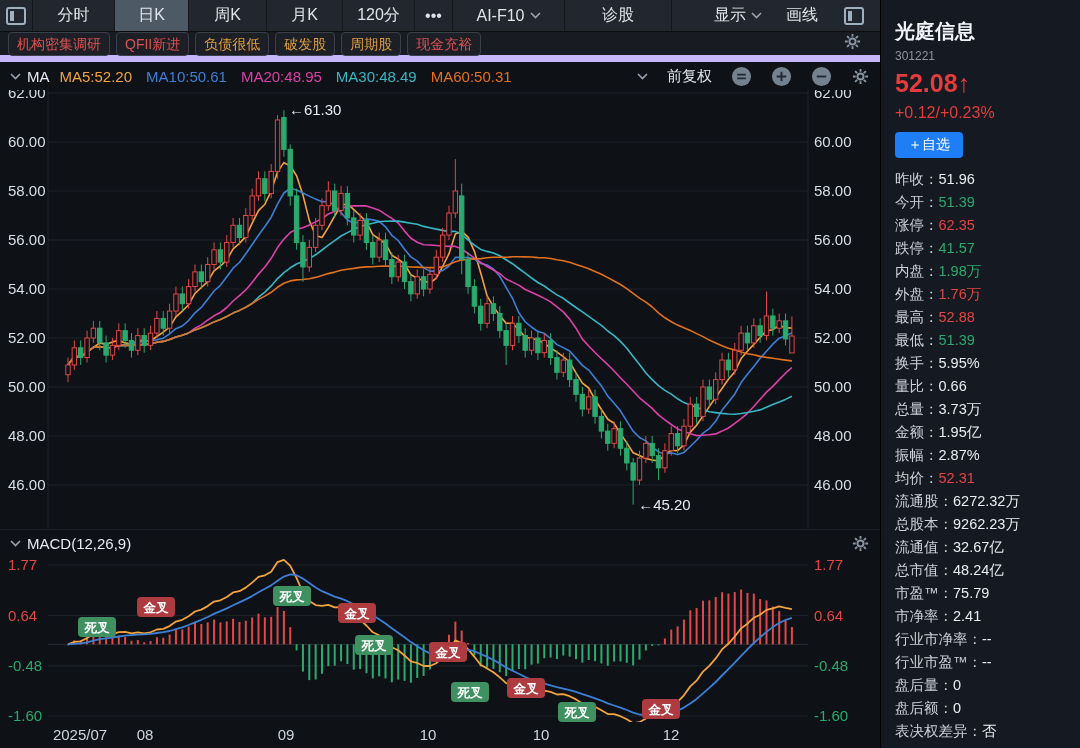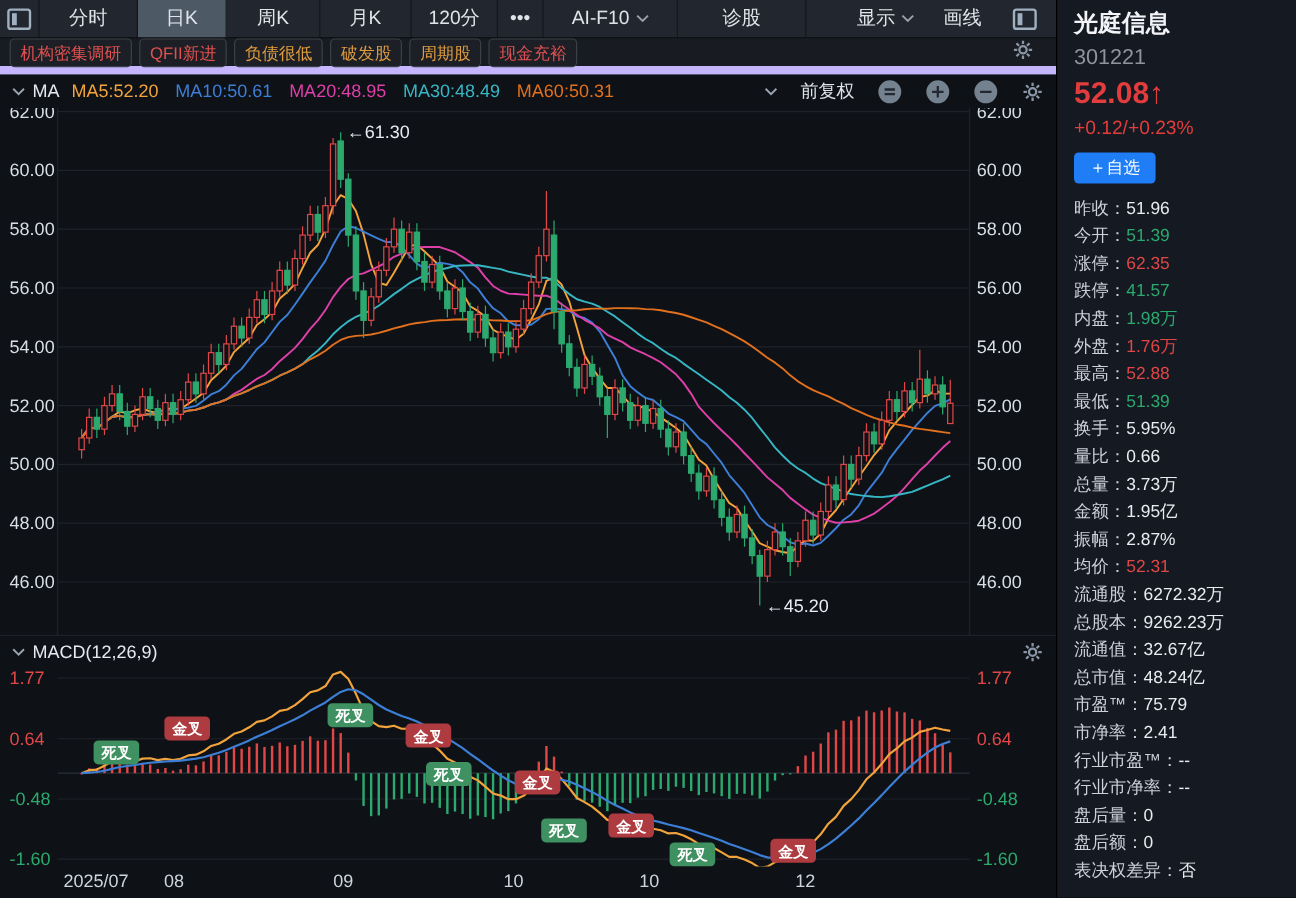--- a/index.html
+++ b/index.html
@@ -44,23 +44,23 @@
   #main-chart { position:absolute; left:0; top:90px; }
   #macd-chart { position:absolute; left:0; top:556px; }
 
   
   .xaxis { position:absolute; left:0; top:722px; width:880px; height:26px; }
   .xaxis span { position:absolute; top:4px; transform:translateX(-50%);
     color:#cfd4db; font-size:15px; }
 
   
   .sidebar { position:absolute; left:880px; top:0; width:200px; height:748px;
-    background:#151921; border-left:1px solid #000; padding:4px 0 0 14px; }
+    background:#151921; border-left:1px solid #000; padding:16px 0 0 14px; }
   .sb-name { font-size:20px; font-weight:bold; color:#f2f4f7; margin-top:2px; }
-  .sb-code { font-size:18px; color:#8d949e; margin-top:4px; }
+  .sb-code { font-size:12px; color:#8d949e; margin-top:4px; }
   .sb-price { font-size:25px; font-weight:bold; color:#e23c3c; margin-top:6px; }
   .sb-change { font-size:16px; color:#e23c3c; margin-top:6px; }
   .sb-watch { display:inline-block; margin-top:10px; background:#1f7df5; color:#fff;
     font-size:14px; padding:4px 13px; border-radius:4px; border:none; cursor:pointer; }
   .sb-fields { margin-top:10px; }
   .sb-row { font-size:14.5px; height:23px; line-height:23px; white-space:nowrap; }
   .sb-label { color:#ccd1d9; }
   .c-up { color:#e04646; } .c-down { color:#2ba96e; } .c-flat { color:#e9edf2; }
 
   svg text { font-family:"Liberation Sans","DejaVu Sans",sans-serif; }
@@ -661,21 +661,21 @@
         <div class="sb-row"><span class="sb-label">总量：</span><span class="c-flat">3.73万</span></div>
         <div class="sb-row"><span class="sb-label">金额：</span><span class="c-flat">1.95亿</span></div>
         <div class="sb-row"><span class="sb-label">振幅：</span><span class="c-flat">2.87%</span></div>
         <div class="sb-row"><span class="sb-label">均价：</span><span class="c-up">52.31</span></div>
         <div class="sb-row"><span class="sb-label">流通股：</span><span class="c-flat">6272.32万</span></div>
         <div class="sb-row"><span class="sb-label">总股本：</span><span class="c-flat">9262.23万</span></div>
         <div class="sb-row"><span class="sb-label">流通值：</span><span class="c-flat">32.67亿</span></div>
         <div class="sb-row"><span class="sb-label">总市值：</span><span class="c-flat">48.24亿</span></div>
         <div class="sb-row"><span class="sb-label">市盈™：</span><span class="c-flat">75.79</span></div>
         <div class="sb-row"><span class="sb-label">市净率：</span><span class="c-flat">2.41</span></div>
+        <div class="sb-row"><span class="sb-label">行业市净率：</span><span class="c-flat">--</span></div>
         <div class="sb-row"><span class="sb-label">行业市盈™：</span><span class="c-flat">--</span></div>
-        <div class="sb-row"><span class="sb-label">行业市净率：</span><span class="c-flat">--</span></div>
         <div class="sb-row"><span class="sb-label">盘后量：</span><span class="c-flat">0</span></div>
         <div class="sb-row"><span class="sb-label">盘后额：</span><span class="c-flat">0</span></div>
         <div class="sb-row"><span class="sb-label">表决权差异：</span><span class="c-flat">否</span></div>
       </div>
   </div>
 
 </div>
 
 </body></html>

